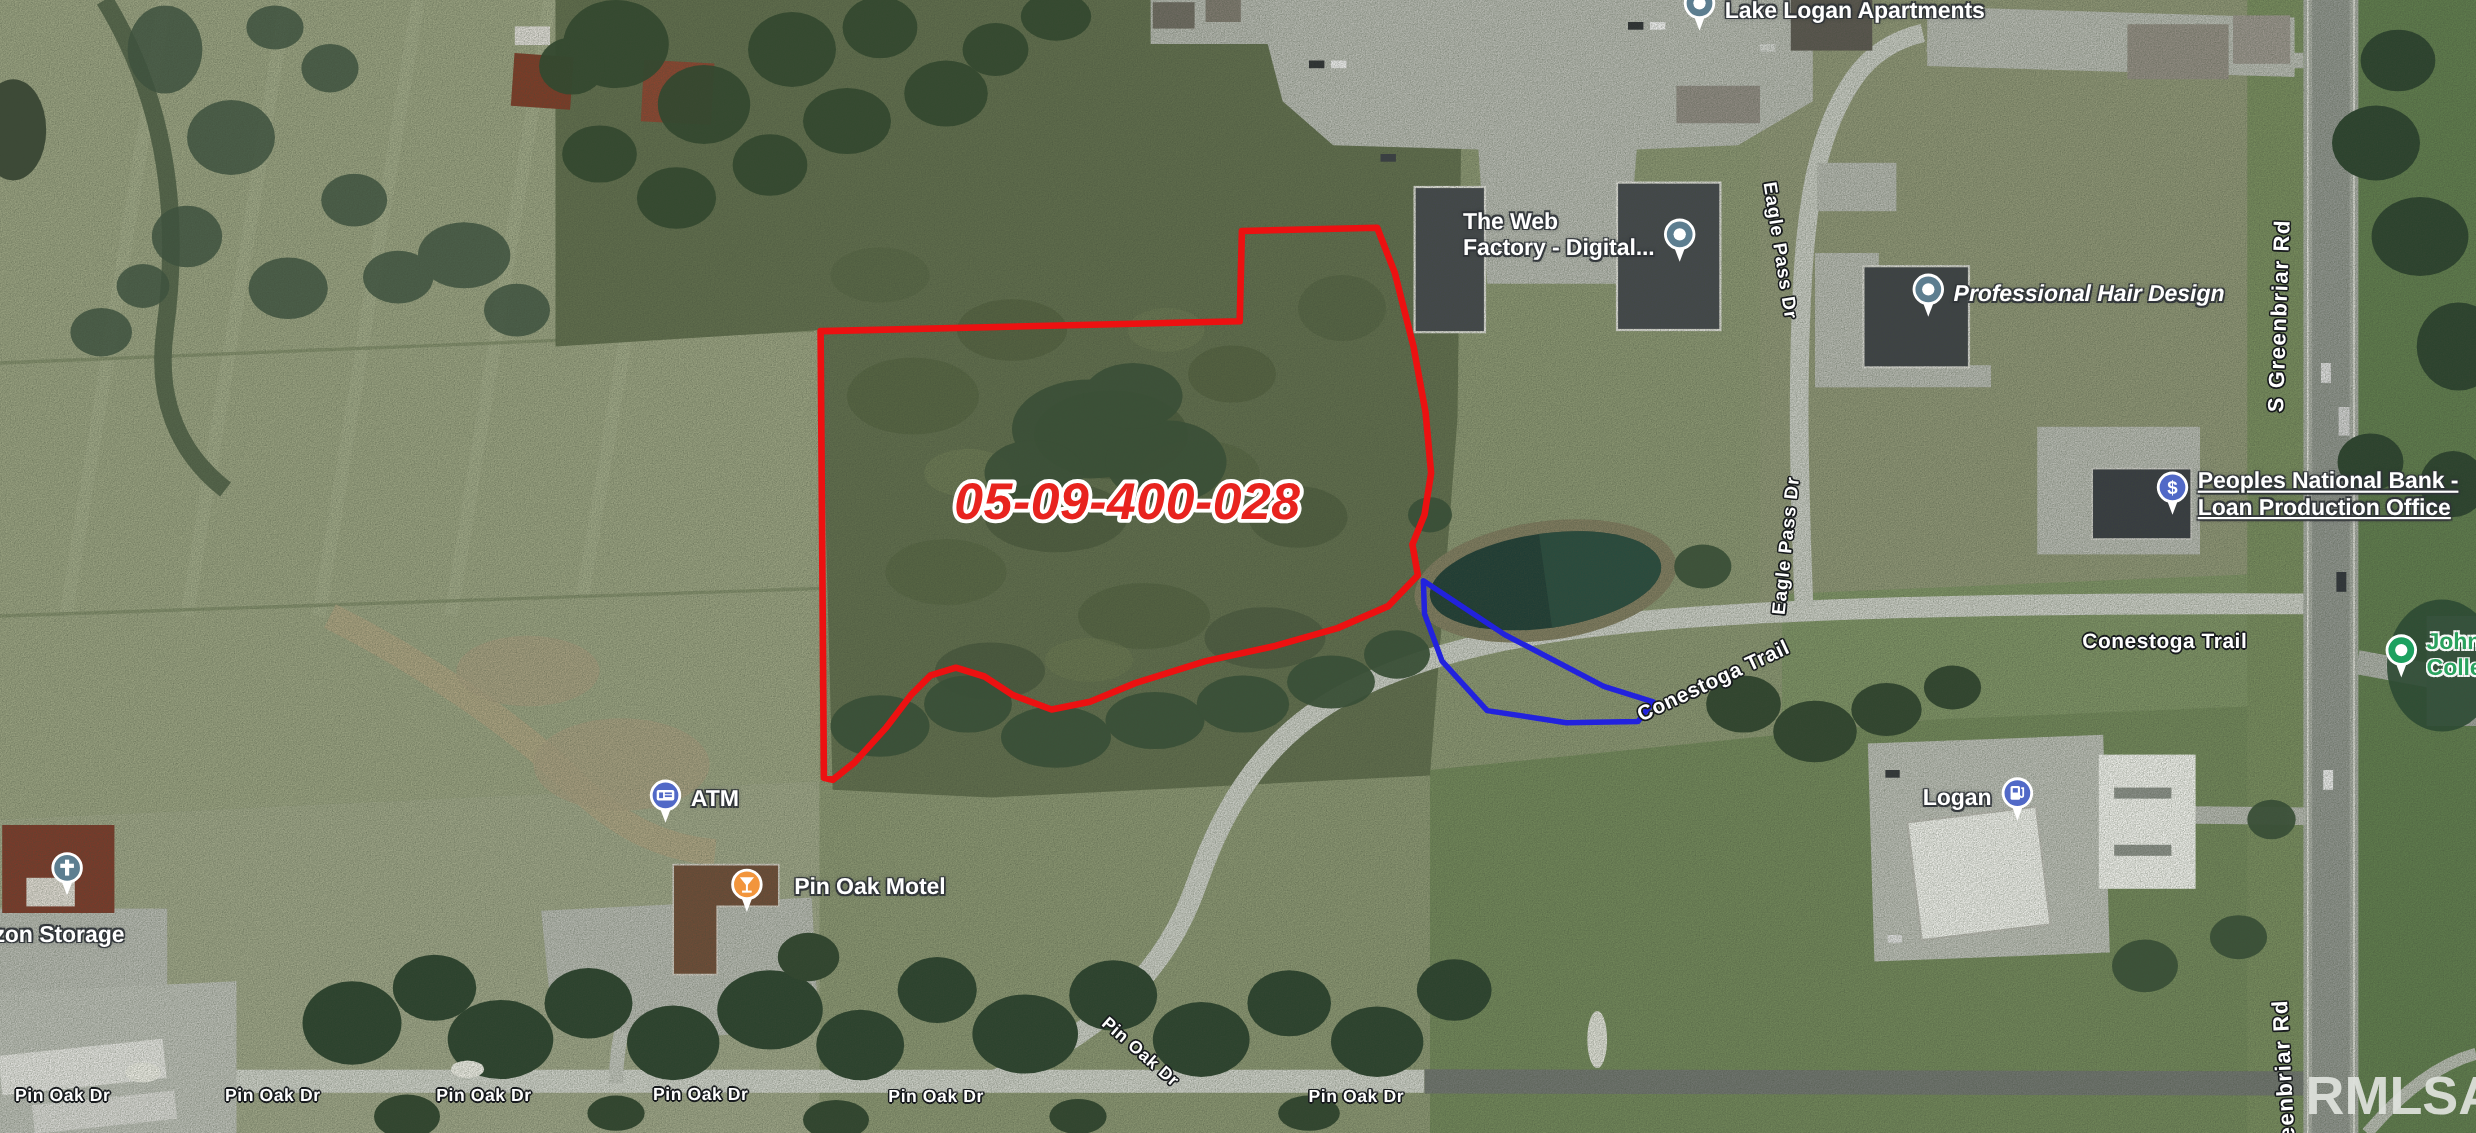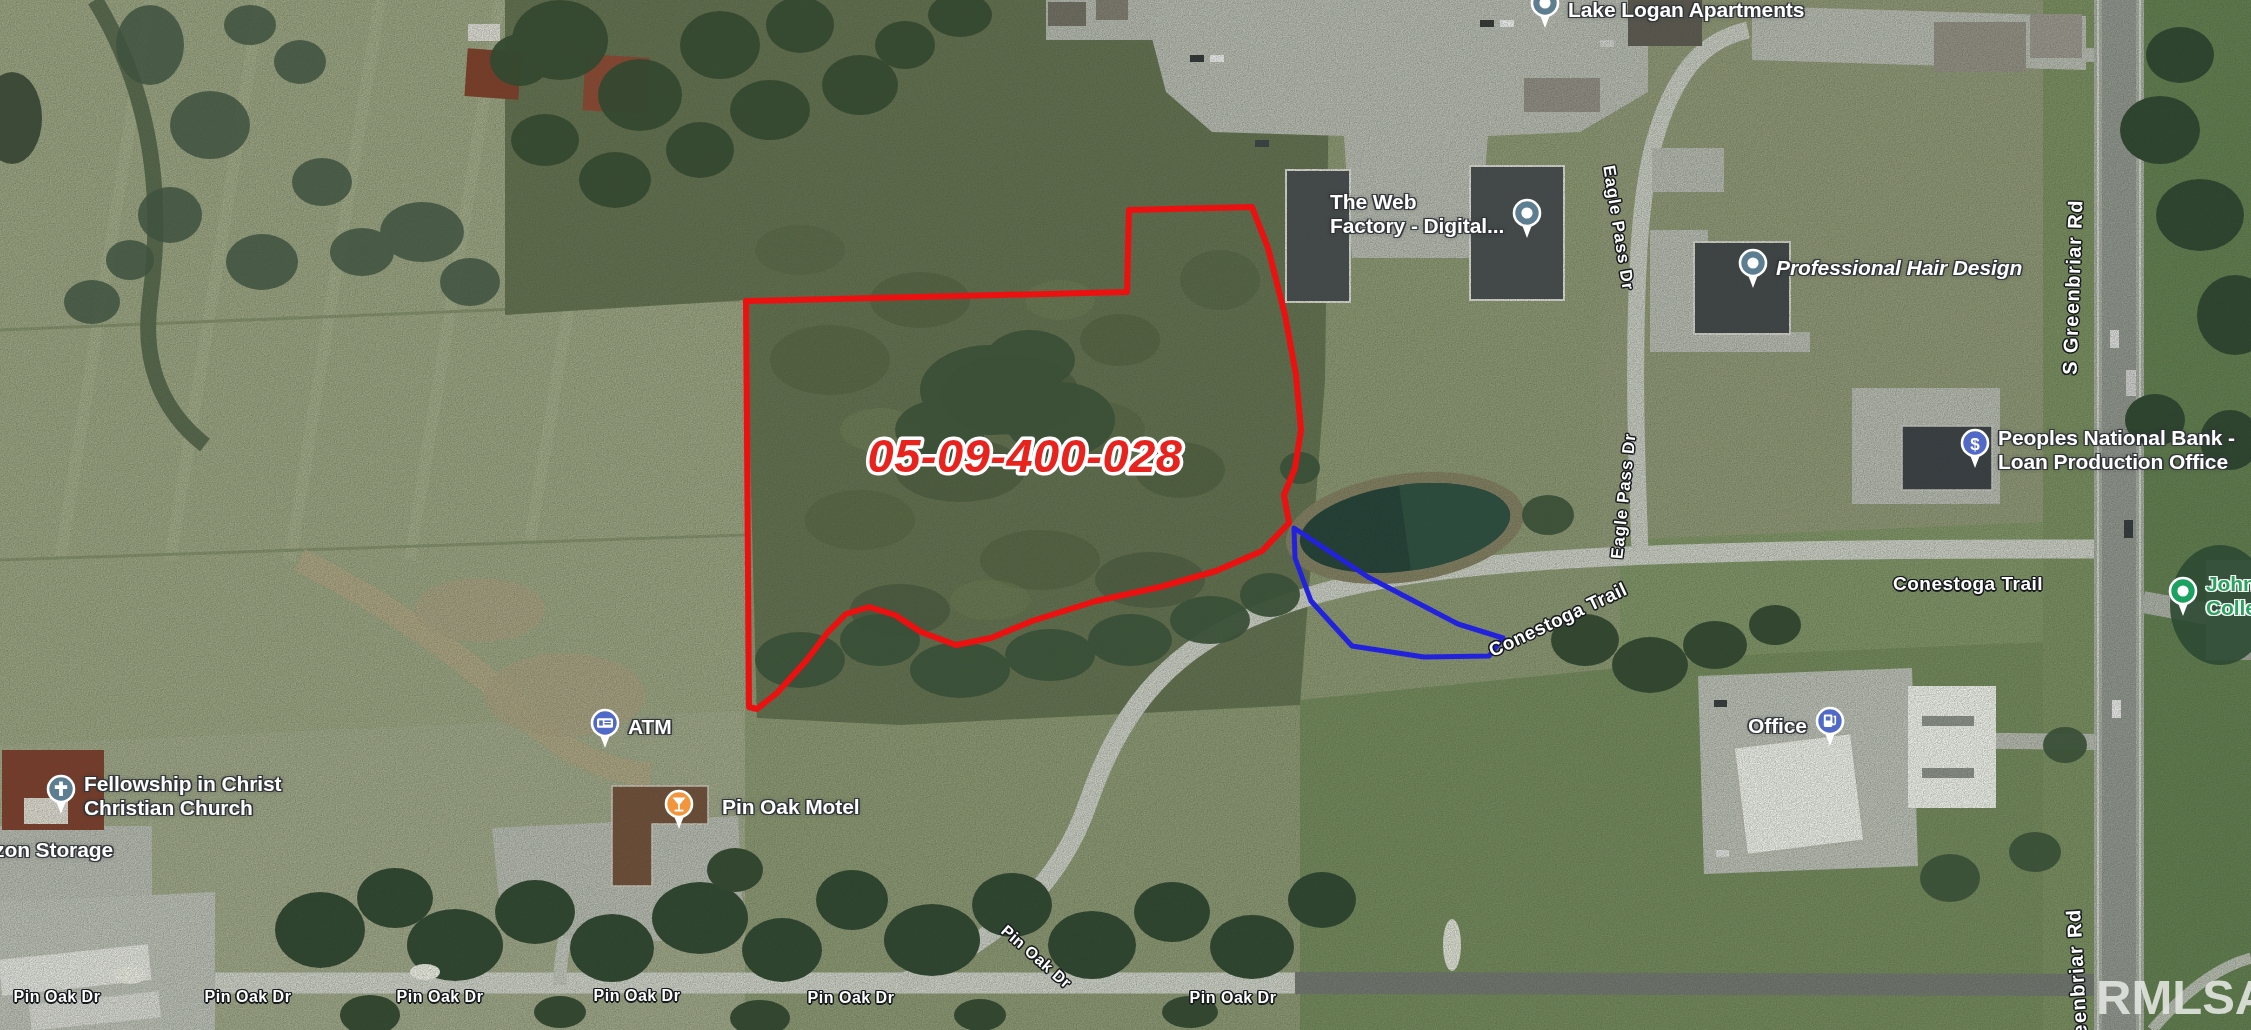--- a/index.html
+++ b/index.html
@@ -284,21 +284,21 @@
             <circle cx="17" cy="15" r="5.6" fill="#fff"></circle>
           </svg></span>
         <div class="poi-text halo-dark" style="color: rgb(255, 255, 255); margin-top: 8px;">Professional Hair Design</div>
       </div>
       <div class="poi" style="left: 1958px; top: 426px;">
         <span class="pin" style="margin-top: 2px;"><svg width="34" height="42" viewBox="0 0 34 42">
             <path d="M11.5 25.5 L17 40 L22.5 25.5 Z" fill="#fff"></path>
             <circle cx="17" cy="15" r="13" fill="#5169c7" stroke="#fff" stroke-width="2.6"></circle>
             <text x="17" y="21.5" text-anchor="middle" font-size="17" font-weight="bold" fill="#fff" font-family="Liberation Sans, sans-serif">$</text>
           </svg></span>
-        <div class="poi-text halo-dark" style="color: rgb(255, 255, 255); margin-top: 0px;">Peoples National Bank -<br>Loan Production Office</div>
+        <div class="poi-text halo-dark" style="color: rgb(255, 255, 255); margin-top: 0px; text-decoration: underline;">Peoples National Bank -<br>Loan Production Office</div>
       </div>
       <div class="poi" style="left: 588px; top: 708px;">
         <span class="pin" style="margin-top: 0px;"><svg width="34" height="42" viewBox="0 0 34 42">
             <path d="M11.5 25.5 L17 40 L22.5 25.5 Z" fill="#fff"></path>
             <circle cx="17" cy="15" r="13" fill="#5169c7" stroke="#fff" stroke-width="2.6"></circle>
             <rect x="9" y="10.2" width="16" height="9.6" rx="1.6" fill="#fff"></rect>
             <rect x="11.2" y="12.4" width="3.6" height="5.2" fill="#5169c7"></rect>
             <rect x="16.4" y="12.4" width="6.4" height="1.6" fill="#5169c7"></rect>
             <rect x="16.4" y="15" width="6.4" height="1.6" fill="#5169c7"></rect>
           </svg></span>
@@ -314,27 +314,26 @@
           </svg></span>
         <div class="poi-text halo-dark" style="color: rgb(255, 255, 255); margin-top: 6px;">Pin Oak Motel</div>
       </div>
       <div class="poi" style="left: 44px; top: 772px;">
         <span class="pin" style="margin-top: 2px;"><svg width="34" height="42" viewBox="0 0 34 42">
             <path d="M11.5 25.5 L17 40 L22.5 25.5 Z" fill="#fff"></path>
             <circle cx="17" cy="15" r="13" fill="#5d7e90" stroke="#fff" stroke-width="2.6"></circle>
             <rect x="15.1" y="7.5" width="3.8" height="14.5" fill="#fff"></rect>
             <rect x="10.8" y="11.2" width="12.4" height="3.8" fill="#fff"></rect>
           </svg></span>
-        <div class="poi-text halo-dark" style="color: rgb(255, 255, 255); margin-top: 0px;">Fellowship in Christ<br>Christian Church</div>
       </div>
       <div class="poi" style="left: -6px; top: 838px;">
         <div class="poi-text halo-dark" style="color: rgb(255, 255, 255); margin-top: 0px;">zon Storage</div>
       </div>
       <div class="poi" style="left: 1748px; top: 706px;">
-        <div class="poi-text halo-dark" style="color: rgb(255, 255, 255); margin-top: 8px;">Office</div>
+        <div class="poi-text halo-dark" style="color: rgb(255, 255, 255); margin-top: 8px;">Logan</div>
         <span class="pin" style="margin-top: 0px;"><svg width="34" height="42" viewBox="0 0 34 42">
             <path d="M11.5 25.5 L17 40 L22.5 25.5 Z" fill="#fff"></path>
             <circle cx="17" cy="15" r="13" fill="#5169c7" stroke="#fff" stroke-width="2.6"></circle>
             <rect x="10.8" y="8.5" width="8.6" height="12.5" rx="1.4" fill="#fff"></rect>
             <rect x="12.8" y="10.5" width="4.6" height="4" fill="#5169c7"></rect>
             <path d="M20.5 10.5 h1.8 v6.5 a1.6 1.6 0 0 1 -3.2 0" fill="none" stroke="#fff" stroke-width="1.6"></path>
           </svg></span>
       </div>
       <div class="poi" style="left: 2166px; top: 574px;">
         <span class="pin" style="margin-top: 2px;"><svg width="34" height="42" viewBox="0 0 34 42">

